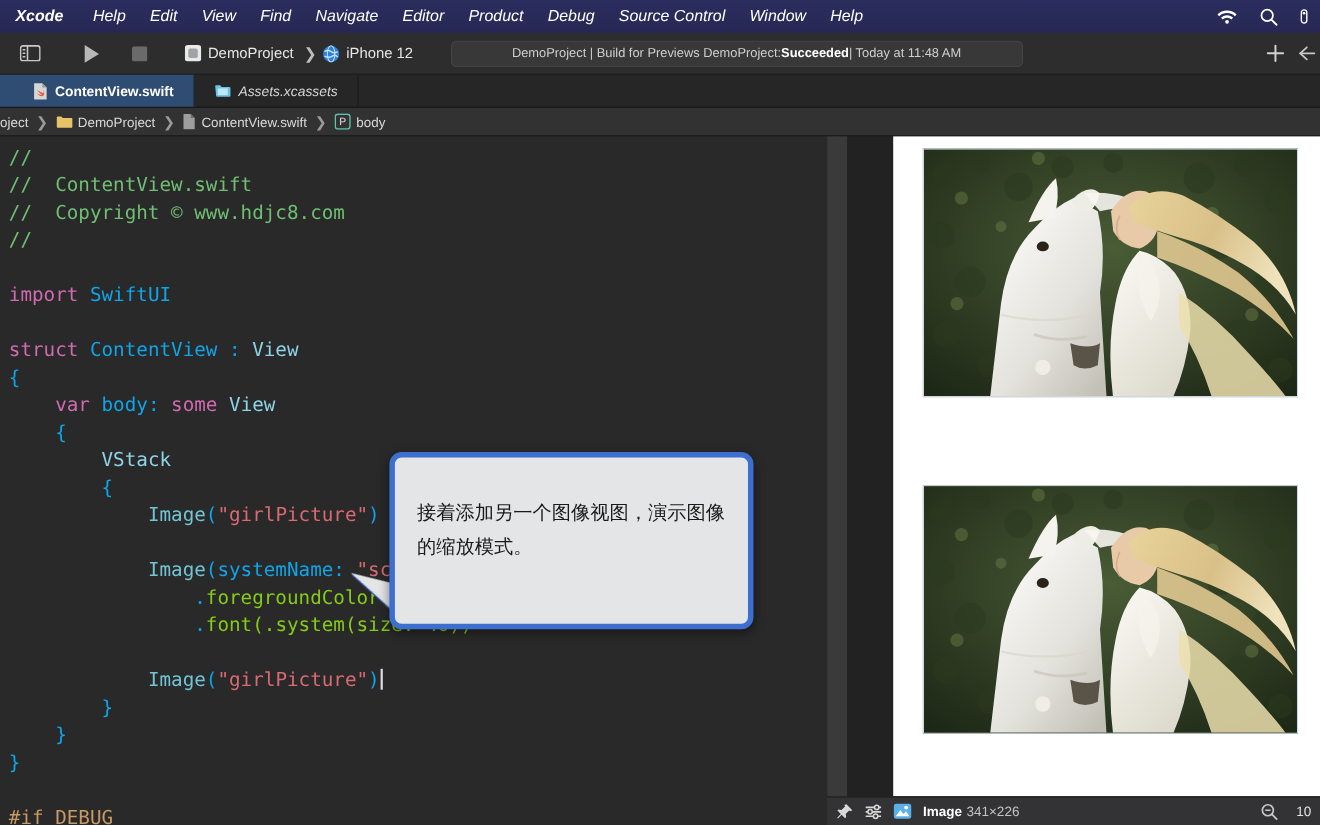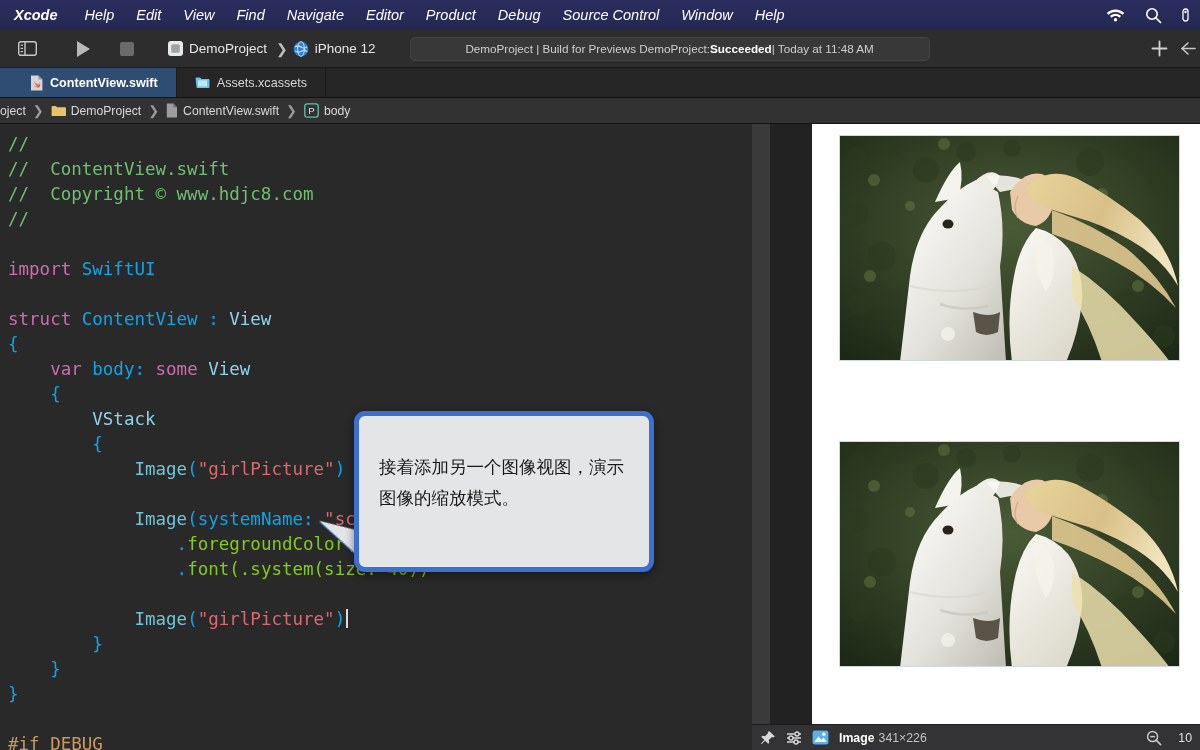--- a/index.html
+++ b/index.html
@@ -53,21 +53,21 @@
     background:#262626; border-bottom:1px solid #111;
     display:flex; align-items:stretch;
   }
   .tab {
     display:flex; align-items:center; gap:7px;
     padding: 0 18px; font-size:12.6px; color:#e8e8e8;
     border-right:1px solid #1c1c1c; white-space:nowrap;
   }
   .tab.first { padding-left: 30px; }
   .tab.active { background:#2f4c73; color:#fff; font-weight:bold; }
-  .tab.inactive { color:#d6d6d6; }
+  .tab.inactive { font-style: italic; color:#d6d6d6; }
 
   
   .breadcrumb {
     position:absolute; top:98px; left:0; width:1200px; height:26px;
     background:#323232; border-bottom:1px solid #141414;
     display:flex; align-items:center; color:#d9d9d9; font-size:12.2px;
     padding-left:0px; overflow:hidden; white-space:nowrap;
   }
   .bc-item { display:flex; align-items:center; gap:5px; }
   .bc-sep { color:#9a9a9a; margin:0 7px; font-size:13px; }
@@ -100,21 +100,21 @@
     position:absolute; top:124px; left:752px; width:18px; height:626px;
     background:#3a3a3a;
   }
   .edit-divider {
     position:absolute; top:124px; left:770px; width:42px; height:626px;
     background:#222;
   }
 
   
   .callout {
-    position:absolute; left:354px; top:411px; width:300px; height:161px;
+    position:absolute; left:354px; top:411px; width:331px; height:161px;
     background:#e4e5e6;
     border:5px solid #3c6fd0;
     border-radius:11px;
     box-shadow: 0 3px 10px rgba(0,0,0,.45);
     padding:36px 18px 0 20px;
     color:#1a1a1a;
     font-size:17.5px; line-height:31px;
     font-family:"DejaVu Sans","Liberation Sans",sans-serif;
   }
   .callout-tail {

